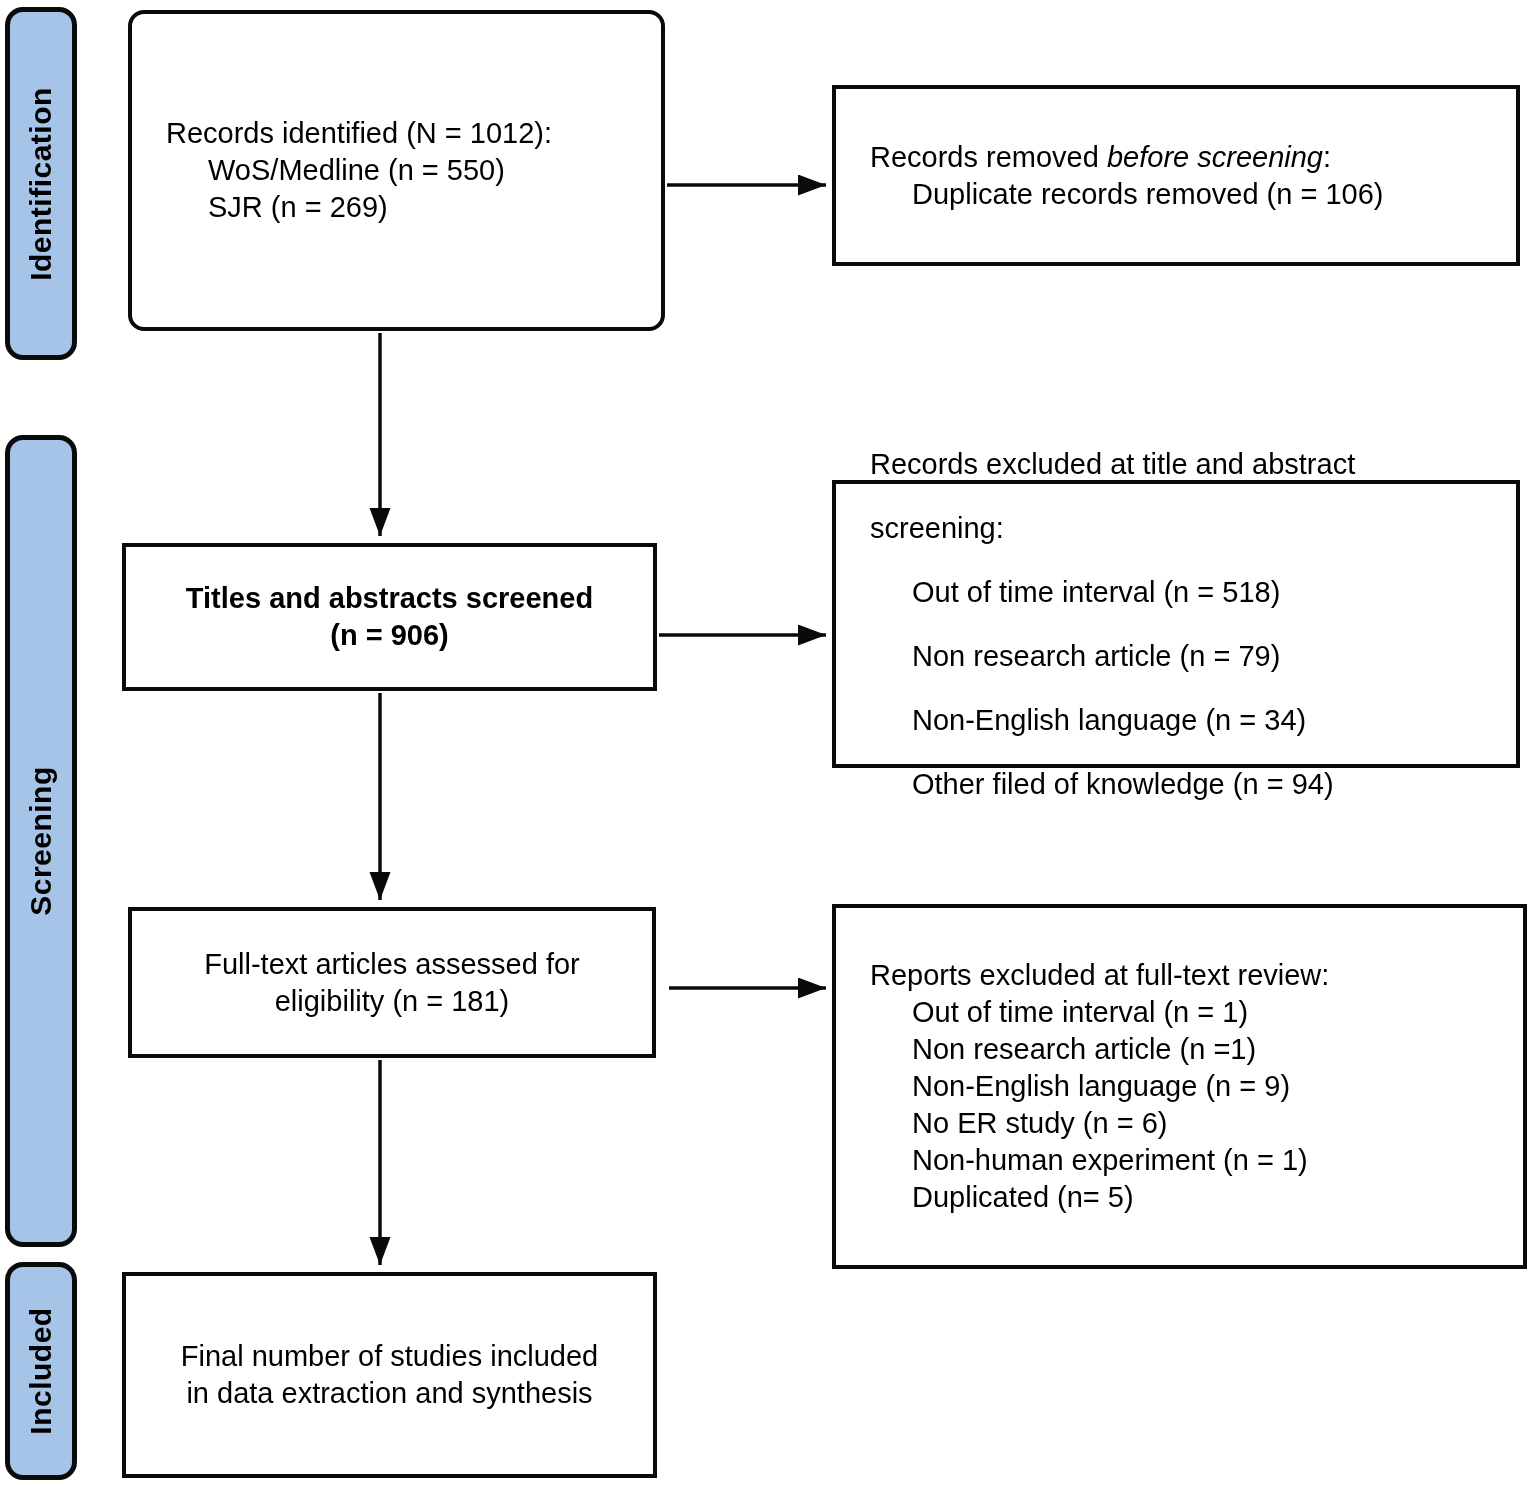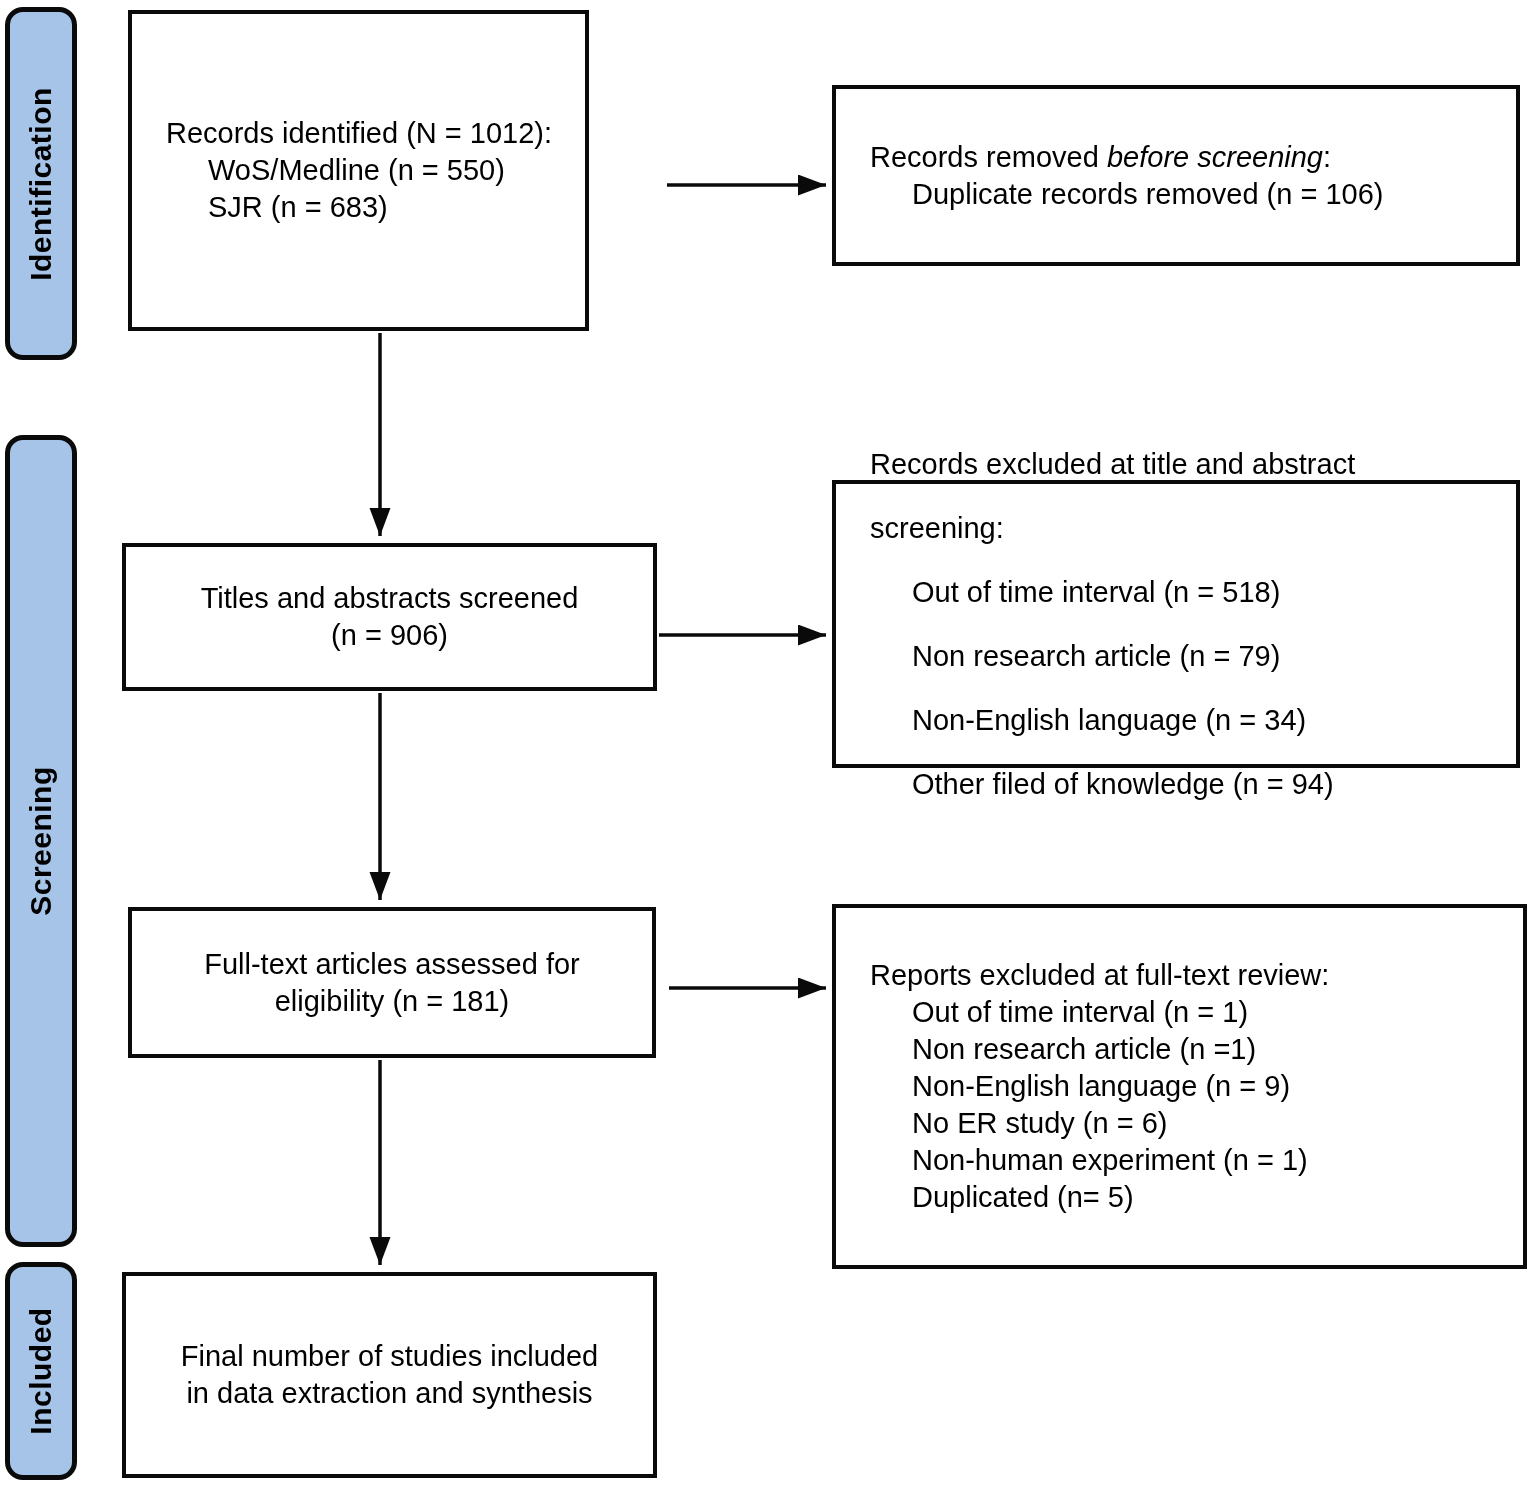--- a/index.html
+++ b/index.html
@@ -47,22 +47,22 @@
     justify-content: center;
     font-size: 29px;
     line-height: 37px;
   }
   .flow-box.centered { align-items: center; text-align: center; }
   .flow-box.lefted   { padding-left: 34px; padding-right: 10px; text-align: left; }
   .line { white-space: nowrap; }
   .indent { padding-left: 42px; }
   em { font-style: italic; }
 
-  #box-identified   { left: 128px; top: 10px;   width: 461px; height: 321px; }
-  #box-screened     { left: 122px; top: 543px;  width: 535px; height: 148px; }
+  #box-identified   { left: 128px; top: 10px;   width: 537px; height: 321px; border-radius: 16px; }
+  #box-screened     { left: 122px; top: 543px;  width: 535px; height: 148px; font-weight: bold; }
   #box-fulltext     { left: 128px; top: 907px;  width: 528px; height: 151px; }
   #box-final        { left: 122px; top: 1272px; width: 535px; height: 206px; }
 
   #box-removed      { left: 832px; top: 85px;   width: 688px; height: 181px; }
   #box-excluded-ta  { left: 832px; top: 480px;  width: 688px; height: 288px; gap: 27px; }
   #box-excluded-ft  { left: 832px; top: 904px;  width: 695px; height: 365px; }
 
   
   svg.arrows {
     position: absolute;
@@ -84,21 +84,21 @@
   <div class="stage-band" id="band-screening" style="background-color: rgb(166, 196, 231);">
     <span class="stage-label">Screening</span>
   </div>
   <div class="stage-band" id="band-included" style="background-color: rgb(166, 196, 231);">
     <span class="stage-label">Included</span>
   </div>
 
   <div class="flow-box lefted" id="box-identified">
     <div class="line">Records identified (N = 1012):</div>
     <div class="line indent">WoS/Medline (n = 550)</div>
-    <div class="line indent">SJR (n = 683)</div>
+    <div class="line indent">SJR (n = 269)</div>
   </div>
 
   <div class="flow-box centered" id="box-screened">
     <div class="line">Titles and abstracts screened</div>
     <div class="line">(n = 906)</div>
   </div>
 
   <div class="flow-box centered" id="box-fulltext">
     <div class="line">Full-text articles assessed for</div>
     <div class="line">eligibility (n = 181)</div>

